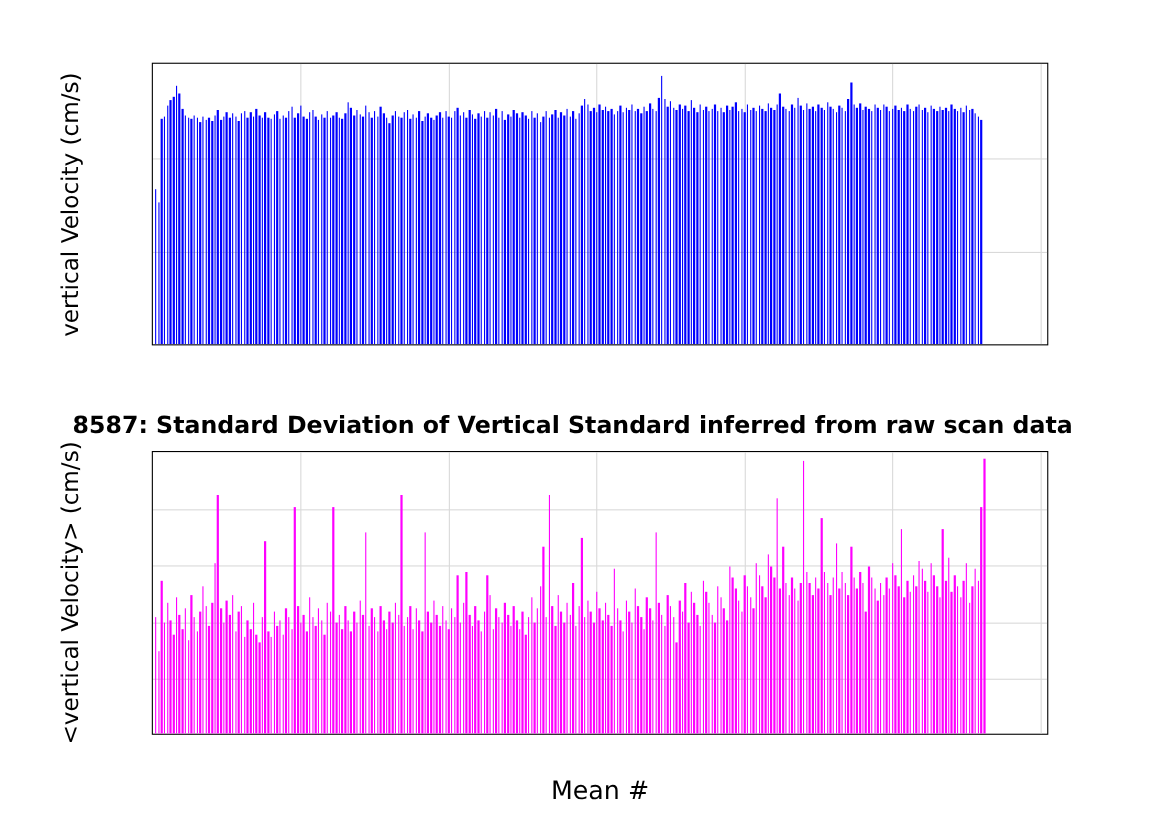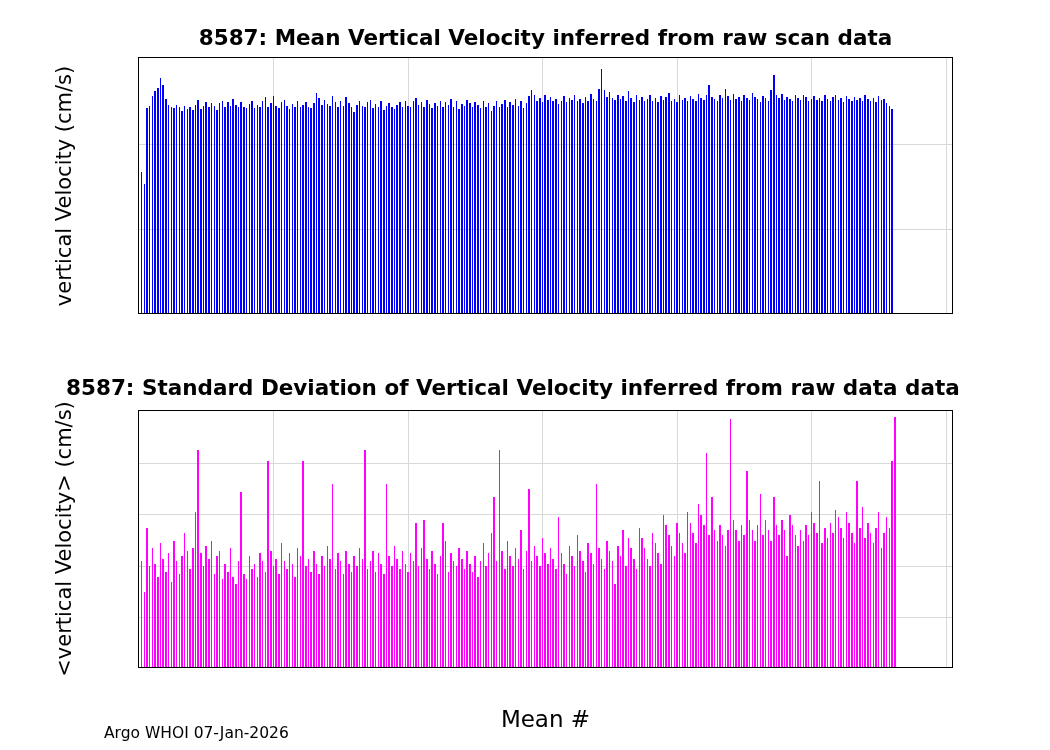--- a/index.html
+++ b/index.html
@@ -78,21 +78,20 @@
     position:absolute;left:104px;top:724px;
     font-size:15.5px;color:#000;white-space:nowrap;
   }
 </style>
 </head>
 <body>
 
 <div class="figure">
 
   <div class="panel" id="panel-top">
-    <div class="plot-title">8587: Mean Vertical Velocity inferred from raw scan data</div>
     <div class="ylabel" id="ylabel-top">vertical Velocity (cm/s)</div>
     <div class="axes" id="axes-top">
       <div class="plotarea" id="plot-top">
           <div class="gridline-v" style="left: 134.488px;"></div>
           <div class="gridline-v" style="left: 268.977px;"></div>
           <div class="gridline-v" style="left: 403.465px;"></div>
           <div class="gridline-v" style="left: 537.954px;"></div>
           <div class="gridline-v" style="left: 672.442px;"></div>
           <div class="gridline-v" style="left: 806.931px;"></div>
           <div class="gridline-h" style="top: 171.333px;"></div>
@@ -397,21 +396,21 @@
         <div class="tick-y" style="top: 170.533px;"></div>
         <div class="tick-y-right" style="top: 170.533px;"></div>
         <div class="tick-y" style="top: 84.8667px;"></div>
         <div class="tick-y-right" style="top: 84.8667px;"></div>
         <div class="tick-y" style="top: -0.8px;"></div>
         <div class="tick-y-right" style="top: -0.8px;"></div>
       </div>
   </div>
 
   <div class="panel" id="panel-bottom">
-    <div class="plot-title">8587: Standard Deviation of Vertical Velocity inferred from raw data data</div>
+    <div class="plot-title">8587: Standard Deviation of Vertical Standard inferred from raw scan data</div>
     <div class="ylabel" id="ylabel-bottom">&lt;vertical Velocity&gt; (cm/s)</div>
     <div class="axes" id="axes-bottom">
       <div class="plotarea" id="plot-bottom">
           <div class="gridline-v" style="left: 134.488px;"></div>
           <div class="gridline-v" style="left: 268.977px;"></div>
           <div class="gridline-v" style="left: 403.465px;"></div>
           <div class="gridline-v" style="left: 537.954px;"></div>
           <div class="gridline-v" style="left: 672.442px;"></div>
           <div class="gridline-v" style="left: 806.931px;"></div>
           <div class="gridline-h" style="top: 206.4px;"></div>
@@ -723,15 +722,14 @@
         <div class="tick-y" style="top: 102.4px;"></div>
         <div class="tick-y-right" style="top: 102.4px;"></div>
         <div class="tick-y" style="top: 50.8px;"></div>
         <div class="tick-y-right" style="top: 50.8px;"></div>
         <div class="tick-y" style="top: -0.8px;"></div>
         <div class="tick-y-right" style="top: -0.8px;"></div>
       </div>
     <div class="xlabel">Mean #</div>
   </div>
 
-  <div id="footer-credit">Argo WHOI 07-Jan-2026</div>
 
 </div>
 
 </body></html>

